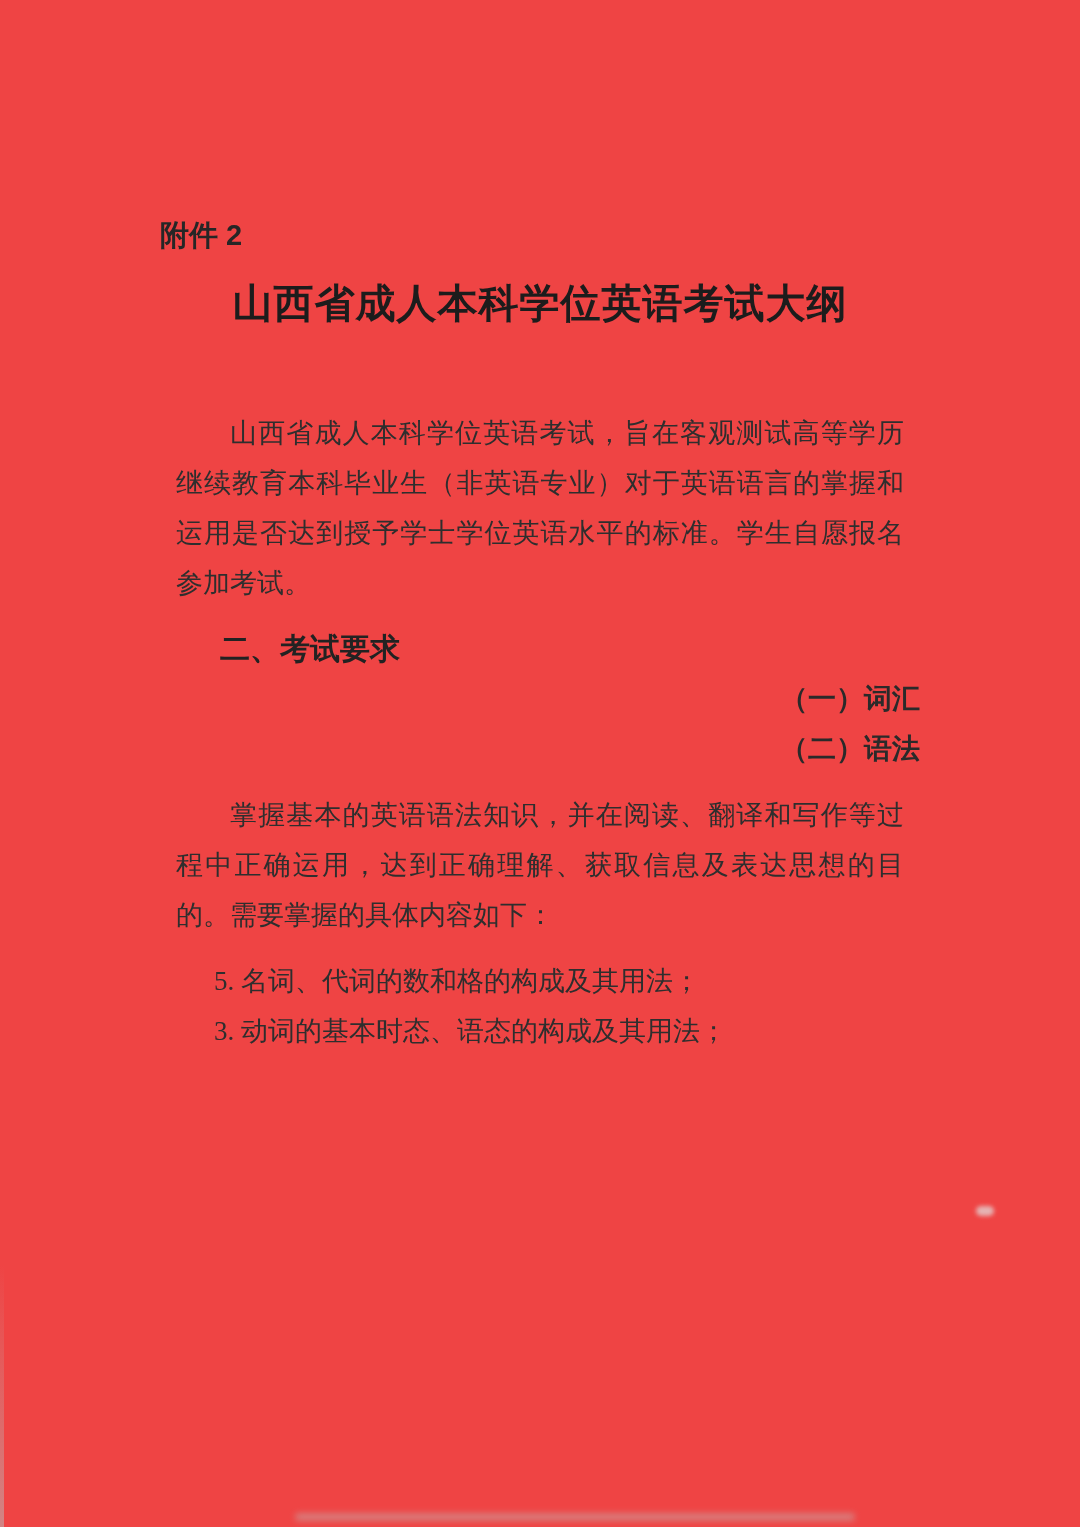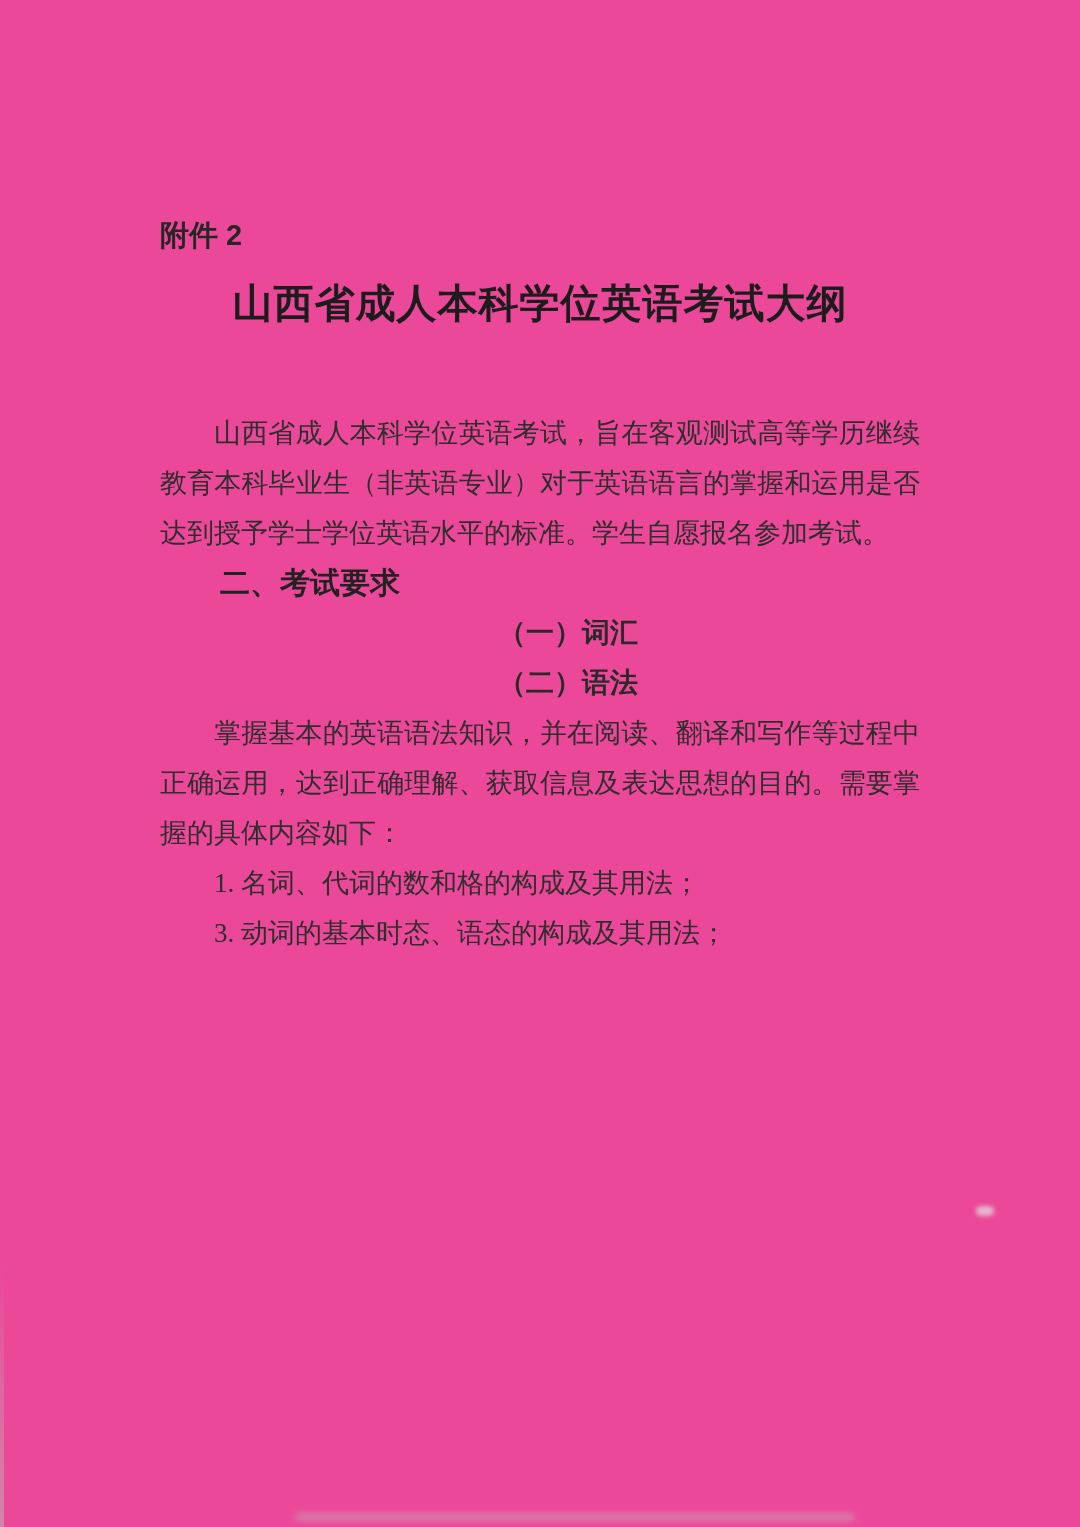--- a/index.html
+++ b/index.html
@@ -4,21 +4,21 @@
 <style>
   html, body {
     margin: 0;
     padding: 0;
     background: #ffffff;
   }
   .page {
     position: relative;
     width: 1080px;
     height: 1527px;
-    background: #ec4899;
+    background: #ef4444;
     overflow: hidden;
     font-family: "Liberation Serif", "DejaVu Serif", serif;
     color: #2e2e2e;
     box-sizing: border-box;
   }
   .inner {
     padding: 0 160px;
   }
   .attachment {
     padding-top: 219px;
@@ -54,25 +54,25 @@
     text-align: left;
     color: #222222;
   }
   .sub-heading {
     margin: 0;
     font-family: "Liberation Serif", "DejaVu Serif", serif;
     font-weight: 600;
     font-size: 28px;
     line-height: 50px;
     text-indent: 2em;
-    text-align: center;
+    text-align: right;
     color: #2a2a2a;
   }
   .para {
-    margin: 0;
+    margin: 16px;
     text-indent: 2em;
   }
   .list-item {
     margin: 0;
     text-indent: 2em;
     text-align: left;
   }
   
   .artifact {
     position: absolute;
@@ -125,21 +125,21 @@
 
 
       <h3 class="sub-heading">（一）词汇</h3>
 
 
       <h3 class="sub-heading">（二）语法</h3>
 
       <p class="para">掌握基本的英语语法知识，并在阅读、翻译和写作等过程中正确运用，达到正确理解、获取信息及表达思想的目的。需要掌握的具体内容如下：</p>
 
       <div>
-        <p class="list-item">1. 名词、代词的数和格的构成及其用法；</p>
+        <p class="list-item">5. 名词、代词的数和格的构成及其用法；</p>
         <p class="list-item">3. 动词的基本时态、语态的构成及其用法；</p>
       </div>
 
     </div>
   </div>
 
   <div class="artifact artifact-left-edge"></div>
   <div class="artifact artifact-bottom-smudge"></div>
   <div class="artifact artifact-right-smudge"></div>
 </div>

